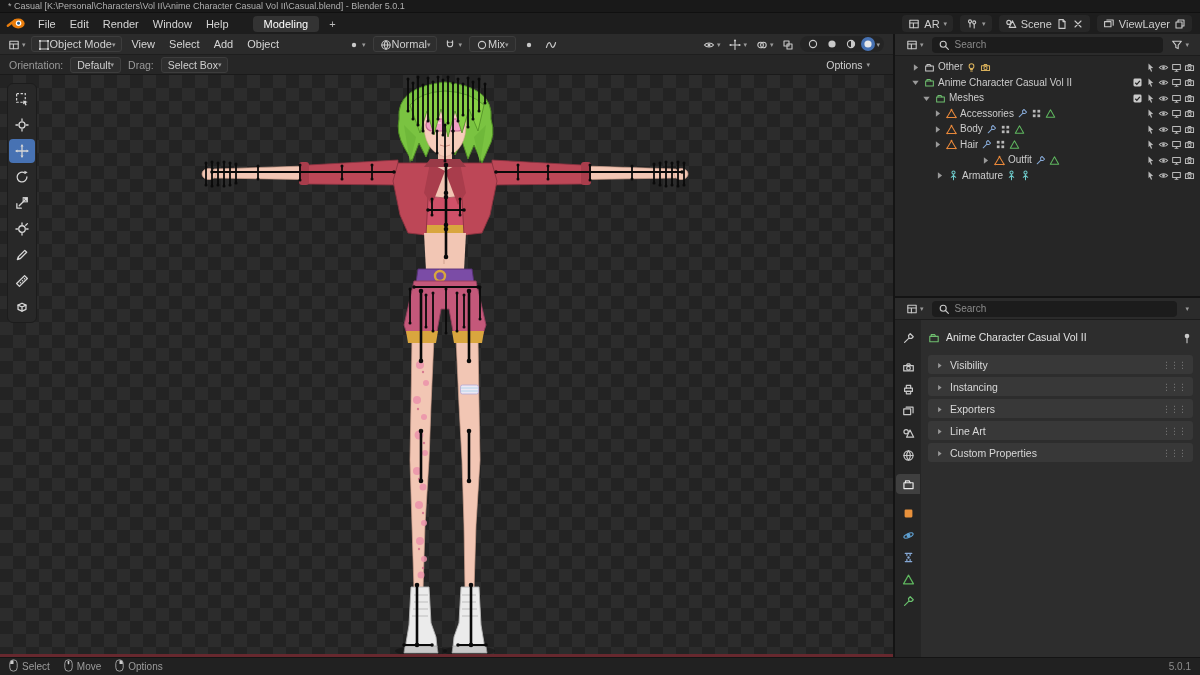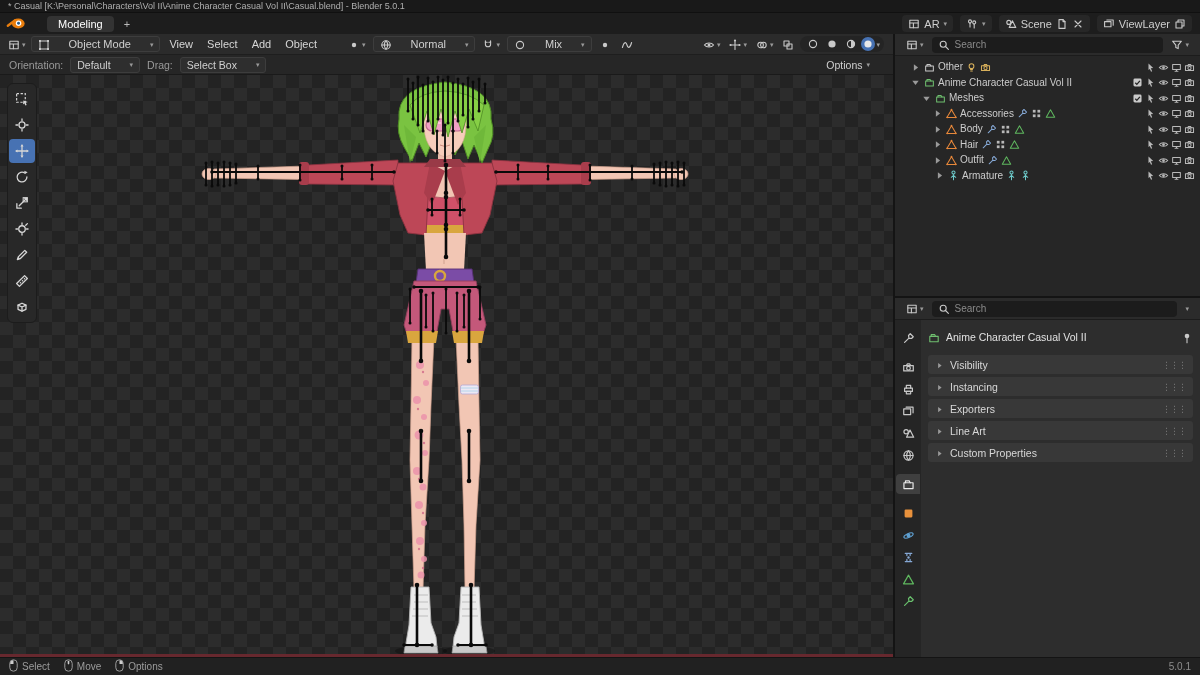--- a/index.html
+++ b/index.html
@@ -16,21 +16,21 @@
   .menus{display:flex}
   .menu-item{padding:2px 7px;border-radius:3px;color:#d6d6d6;cursor:default}
   .ws-tab{padding:2px 11px;border-radius:4px;background:#333333;color:#fff;margin-left:16px}
   .ws-add{padding:2px 7px;color:#bbb;margin-left:2px}
   .mb-right{margin-left:auto;display:flex;align-items:flex-end;gap:7px;padding-right:2px}
   .pill{display:flex;align-items:center;gap:4px;background:#272727;border-radius:4px;padding:1px 6px;height:17px;color:#cfcfcf}
   
   .left-col{width:893px;display:flex;flex-direction:column}
   .vp-header{height:21px;background:#2b2b2b;display:flex;align-items:center;gap:2px;padding:0 5px;position:relative;border-bottom:1px solid #1e1e1e}
   .icon-btn{display:flex;align-items:center;gap:2px;padding:1px 3px;border-radius:3px}
-  .dropdown{background:#2e2e2e;border:1px solid #3d3d3d;border-radius:3px;padding:0 6px;display:flex;gap:19px;align-items:center;height:16px;white-space:nowrap}
+  .dropdown{background:#2e2e2e;border:1px solid #3d3d3d;border-radius:3px;padding:0 6px;display:flex;gap:0;align-items:center;height:16px;white-space:nowrap}
   .vp-center{position:absolute;left:345px;top:0;height:100%;display:flex;align-items:center;gap:4px}
   .vp-right{margin-left:auto;display:flex;gap:3px;align-items:center;padding-right:4px}
   .shade-group{display:flex;align-items:center;gap:1px;background:#242424;border-radius:9px;padding:1px 4px}
   .shade-active{background:#4772b3;border-radius:8px;padding:1px}
   
   .tool-header{height:20px;background:#262626;display:flex;align-items:center;gap:7px;padding:0 9px;border-bottom:1px solid #1a1a1a;font-size:10.5px}
   .dim{color:#9a9a9a}
   .th-right{margin-left:auto;margin-right:14px;display:flex;align-items:center;gap:4px;color:#cfcfcf}
   
   .main{display:flex;height:623px}
@@ -79,20 +79,27 @@
 
 <div class="menubar">
   <span class="logo">
     <svg width="20" height="13" viewBox="0 0 22 14">
         <path d="M2 9.5 L10 3.5" stroke="#e87d0d" stroke-width="2.6" stroke-linecap="round"></path>
         <ellipse cx="13.5" cy="7" rx="7" ry="5.6" fill="#e87d0d"></ellipse>
         <circle cx="13.8" cy="6.8" r="3" fill="#fff"></circle>
         <circle cx="13.8" cy="6.8" r="1.6" fill="#2a5d8a"></circle>
       </svg>
   </span>
+  <div id="topbar-menus" class="menus">
+      <span class="menu-item">File</span>
+      <span class="menu-item">Edit</span>
+      <span class="menu-item">Render</span>
+      <span class="menu-item">Window</span>
+      <span class="menu-item">Help</span>
+    </div>
   <div class="ws-tab">Modeling</div>
   <div class="ws-add">+</div>
   <div class="mb-right">
     <div class="pill">
         <span id="i-ar"><svg class="ic" viewBox="0 0 12 12">
             <path d="M1.8 2.2 h8.4 v7.6 h-8.4 Z" fill="none" stroke="#c9c9c9" stroke-width="1.1" stroke-linecap="round" stroke-linejoin="round"></path>
             <path d="M1.8 5 h8.4 M5.4 5 v4.8" fill="none" stroke="#c9c9c9" stroke-width="1.1" stroke-linecap="round" stroke-linejoin="round"></path>
           </svg></span>
         <span>AR</span>
         <span class="caret">▾</span>
@@ -865,21 +872,21 @@
                   <path d="M1.8 2.8 h8.4 v5.4 h-8.4 Z" fill="none" stroke="#b9b9b9" stroke-width="1.1" stroke-linecap="round" stroke-linejoin="round"></path>
                   <path d="M4.4 10.2 h3.2 M6 8.2 v2" fill="none" stroke="#b9b9b9" stroke-width="1.1" stroke-linecap="round" stroke-linejoin="round"></path>
                 </svg></span>
               <span><svg class="ic" viewBox="0 0 12 12">
                   <path d="M1.6 4.2 h8.8 v5 h-8.8 Z" fill="none" stroke="#b9b9b9" stroke-width="1.1" stroke-linecap="round" stroke-linejoin="round"></path>
                   <circle cx="6" cy="6.7" r="1.7" fill="none" stroke="#b9b9b9" stroke-width="1.1" stroke-linecap="round" stroke-linejoin="round"></circle>
                   <path d="M4 4.2 L5 2.6 h2 L8 4.2" fill="none" stroke="#b9b9b9" stroke-width="1.1" stroke-linecap="round" stroke-linejoin="round"></path>
                 </svg></span>
             </span>
           </div>
-          <div class="o-row" style="padding-left: 37px;">
+          <div class="o-row" style="padding-left: 37px; margin-left: 48px;">
             <span><svg class="ic ic-s" viewBox="0 0 12 12">
                 <path d="M4.2 2.5 L8.8 6 L4.2 9.5 Z" fill="#9a9a9a"></path>
               </svg></span>
             <span><svg class="ic" viewBox="0 0 12 12">
                 <path d="M6 1.8 L11 10.4 H1 Z" fill="none" stroke="#e8883a" stroke-width="1.1" stroke-linecap="round" stroke-linejoin="round"></path>
                 <circle cx="6" cy="1.8" r="1" fill="#e8883a"></circle>
                 <circle cx="1.4" cy="10.2" r="1" fill="#e8883a"></circle>
                 <circle cx="10.6" cy="10.2" r="1" fill="#e8883a"></circle>
               </svg></span>
             <span class="o-label">Outfit</span>

